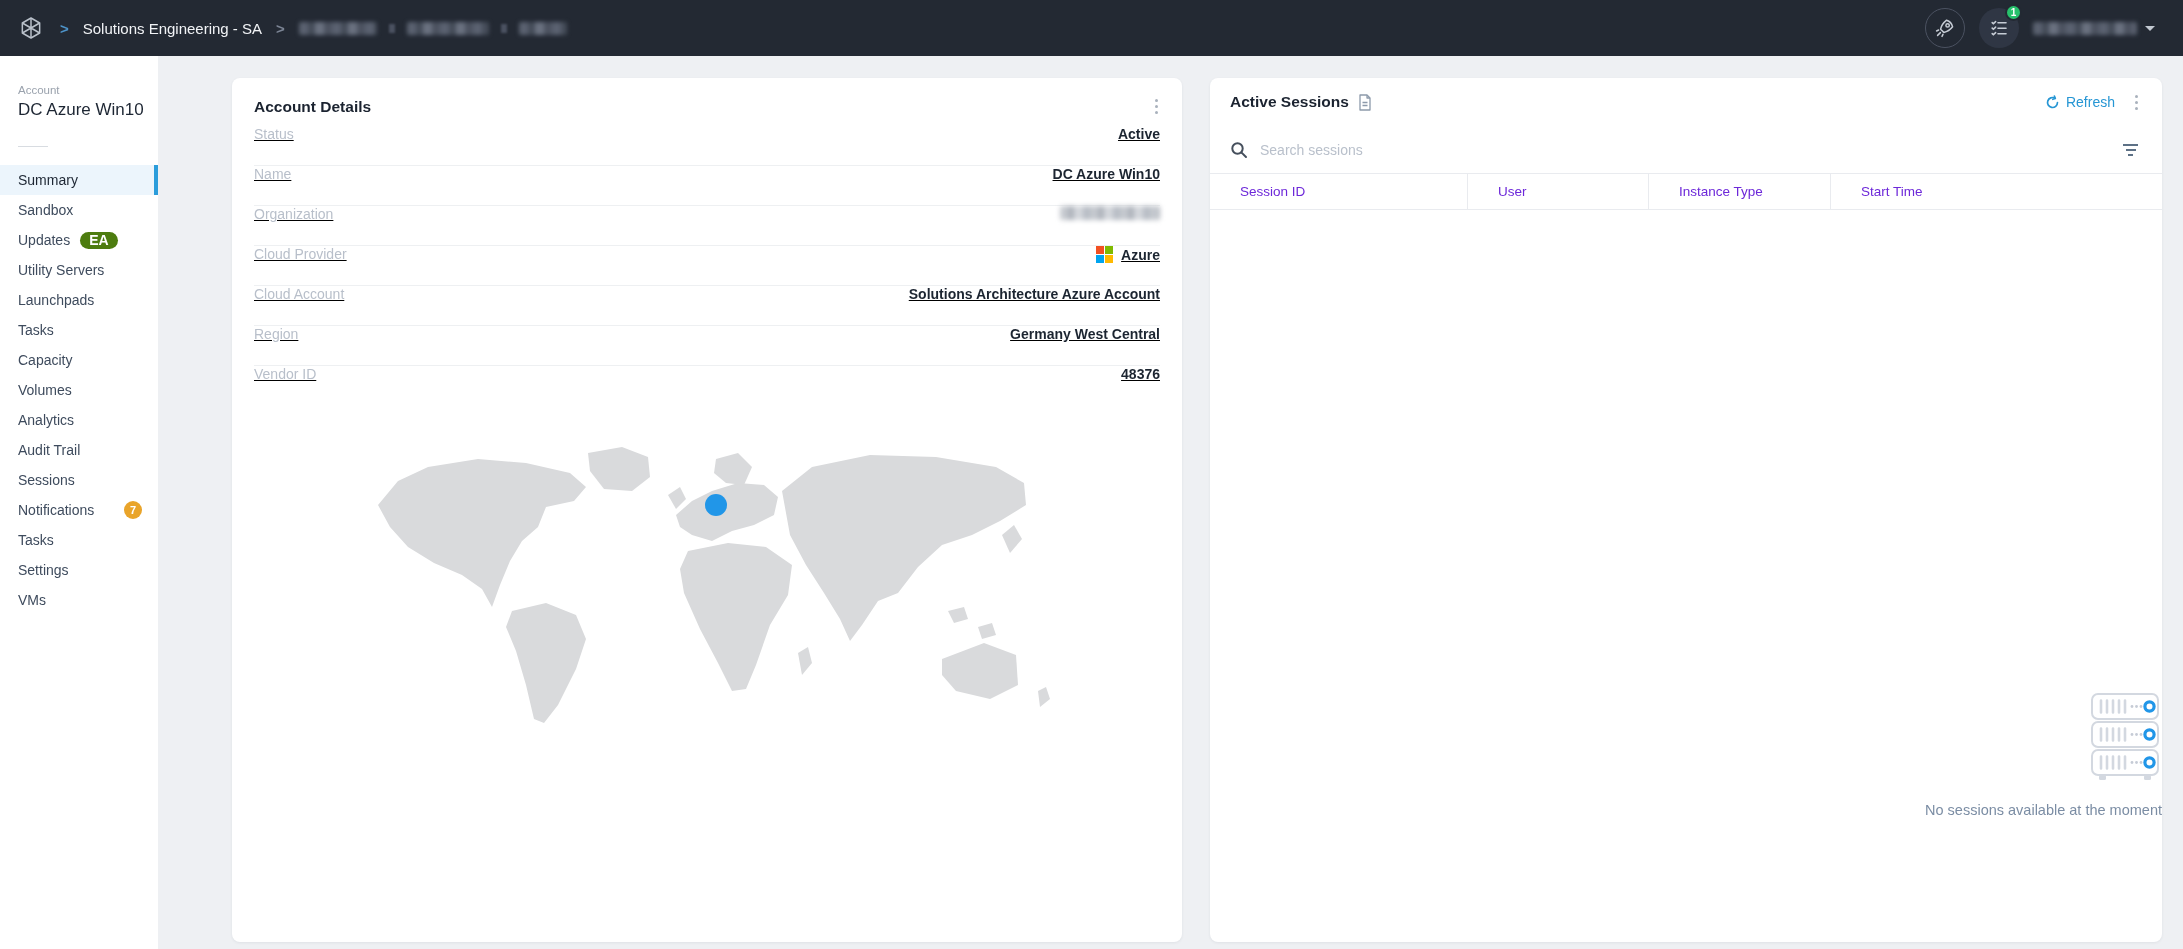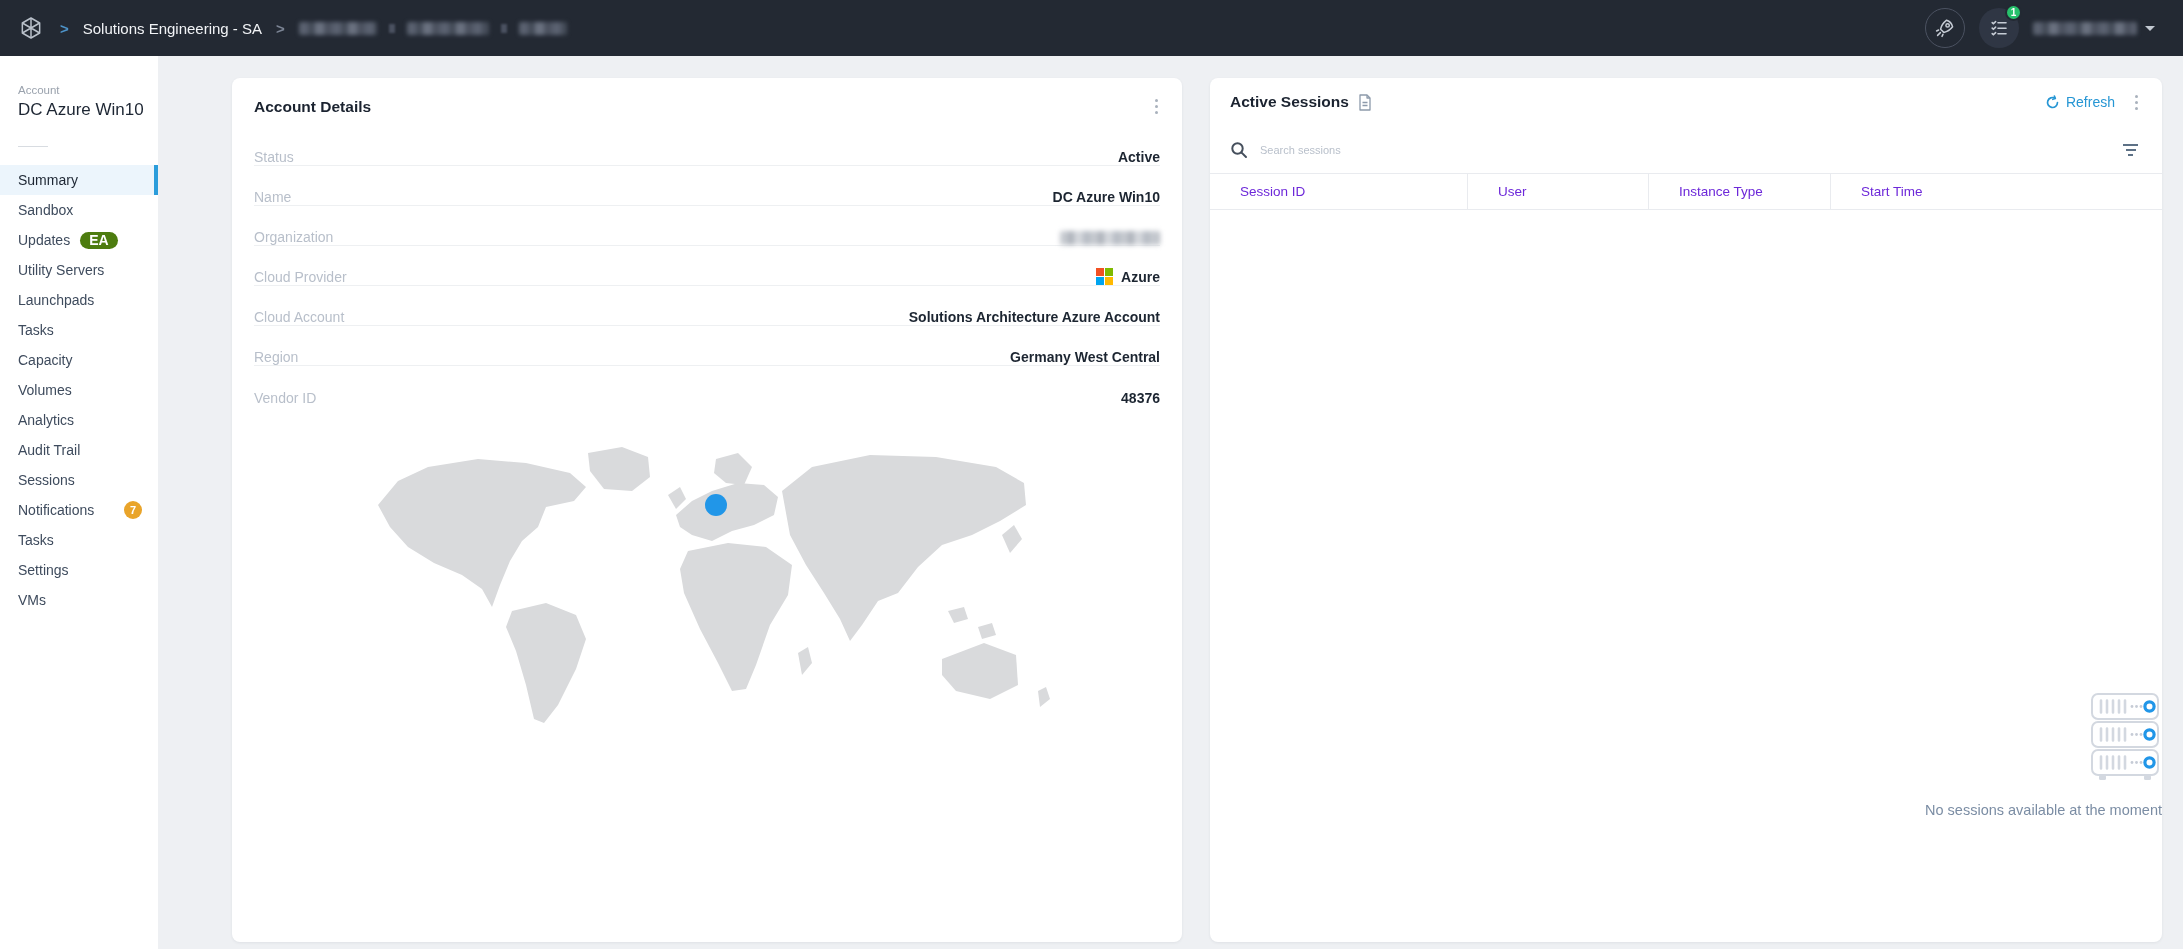--- a/index.html
+++ b/index.html
@@ -51,38 +51,38 @@
   .card { position:absolute; top:78px; background:#fff; border-radius:8px; box-shadow:0 1px 3px rgba(30,40,60,.07); }
   .card1 { left:232px; width:950px; height:864px; }
   .card2 { left:1210px; width:952px; height:864px; }
   .card-title { font-size:15.5px; font-weight:700; color:#1b2330; }
   .kebab { display:flex; flex-direction:column; gap:3px; padding:4px; cursor:pointer; }
   .kebab i { width:3px; height:3px; border-radius:50%; background:#a9b1bc; }
 
   
   .c1-head { display:flex; align-items:center; justify-content:space-between; padding:17px 20px 8px 22px; }
   .detail-rows { margin:0 22px; }
-  .d-row { height:40px; display:flex; align-items:flex-end; border-bottom:1px solid #eef0f2; }
+  .d-row { height:40px; display:flex; align-items:flex-start; border-bottom:1px solid #eef0f2;text-decoration:underline; }
   .d-row:last-child { border-bottom:none; }
   .d-label { font-size:14px; color:#b8bfca; }
   .d-value { margin-left:auto; font-size:14px; font-weight:700; color:#1c2531; display:flex; align-items:center; gap:8px; }
   .redact-light { width:100px; height:14px; border-radius:2px; filter:blur(2.5px);
     background:repeating-linear-gradient(90deg,#c5c9cf 0 8px,#aeb3bb 8px 14px,#d4d7dc 14px 23px,#b8bdc5 23px 30px); }
   .mslogo { display:inline-grid; grid-template-columns:8px 8px; grid-auto-rows:8px; gap:1px; }
   .mslogo i { display:block; }
   .map-wrap { margin:37px auto 0; width:714px; height:282px; }
 
   
   .c2-head { display:flex; align-items:center; padding:0 20px; height:48px; }
   .doc-ico { margin-left:9px; display:flex; cursor:pointer; }
   .c2-head-right { margin-left:auto; display:flex; align-items:center; gap:16px; }
   .refresh-btn { display:flex; align-items:center; gap:6px; color:#2696d4; font-size:14px; cursor:pointer; }
   .search-row { height:48px; margin:0; padding:0 20px; display:flex; align-items:center; gap:12px;
                 border-bottom:1px solid #e9ebef; }
-  .search-row input { flex:1; border:none; outline:none; font-size:11px; color:#2a3442;
+  .search-row input { flex:1; border:none; outline:none; font-size:14px; color:#2a3442;
                       font-family:"Liberation Sans", sans-serif; }
   .search-row input::placeholder { color:#b9c0cb; }
   .filter-ico { display:flex; flex-direction:column; align-items:center; gap:3px; cursor:pointer; padding:4px; }
   .filter-ico i { height:2px; background:#5d7186; display:block; }
   .filter-ico i:nth-child(1){ width:15px; }
   .filter-ico i:nth-child(2){ width:10px; }
   .filter-ico i:nth-child(3){ width:5px; }
   .thead { display:flex; height:36px; border-bottom:1px solid #e9ebef; }
   .th { line-height:36px; padding-left:30px; font-size:13.5px; color:#6d28d9; cursor:pointer; }
   .th:nth-child(1){ width:257px; }

